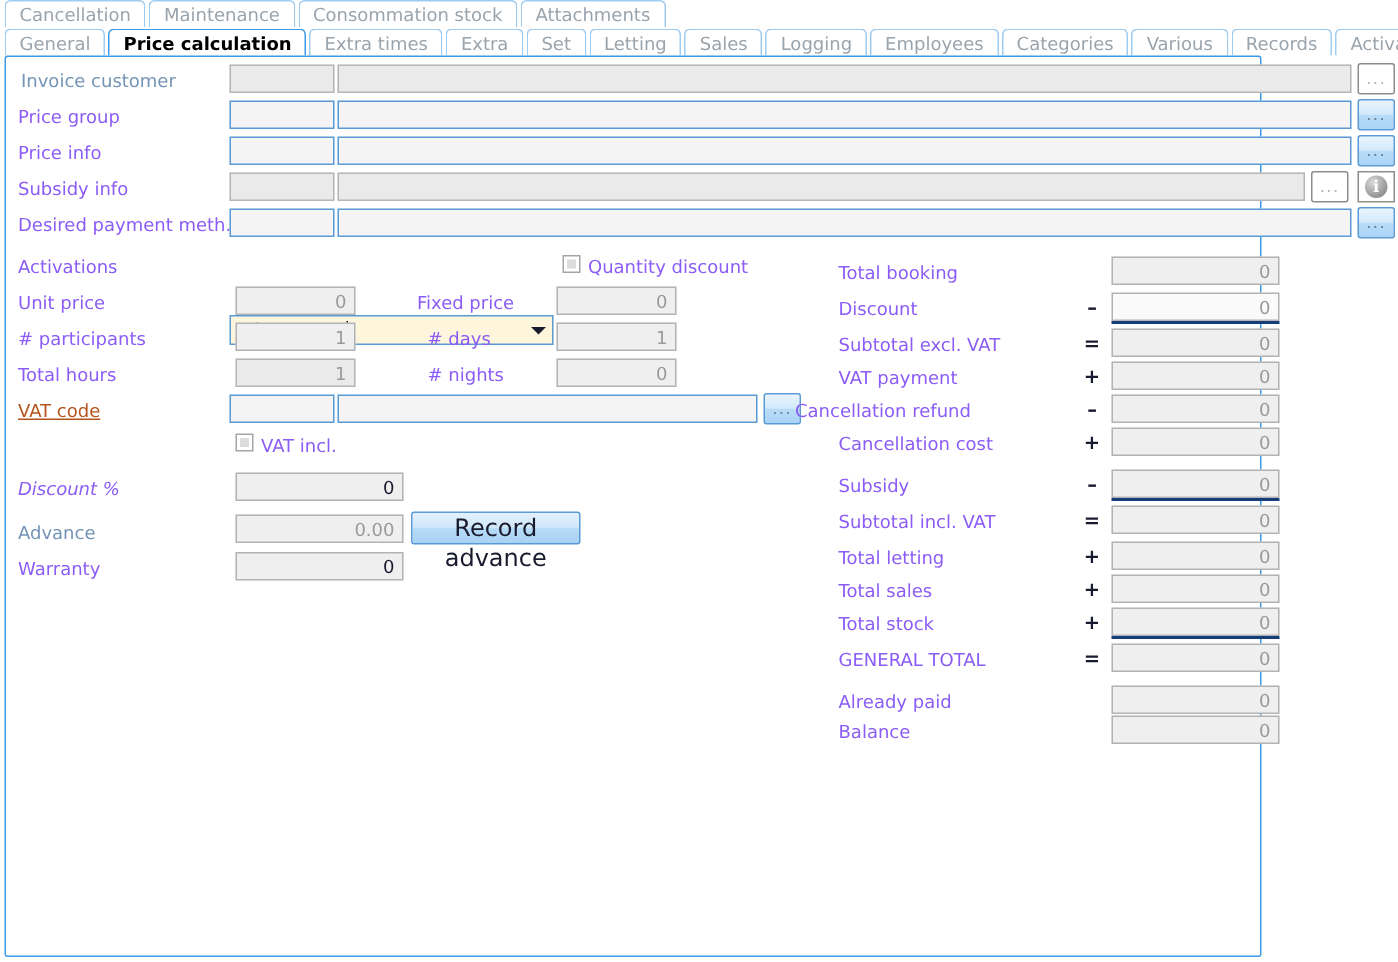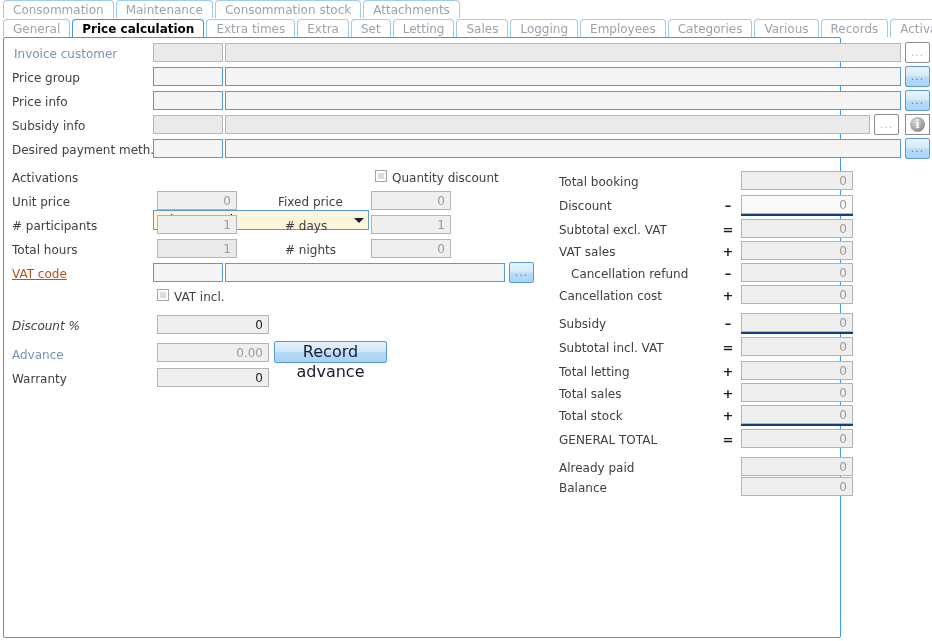--- a/index.html
+++ b/index.html
@@ -27,21 +27,21 @@
   .tab.active{color:#000000;font-weight:bold;border-color:#3d9ae8;}
 
   
   .panel{
     position:absolute;left:3px;top:37px;width:838px;height:601px;
     box-sizing:border-box;
     border:1px solid #3d9ae8;border-radius:2px;background:#ffffff;
   }
 
   
-  .lbl{position:absolute;white-space:nowrap;font-size:12px;color:#404040;line-height:14px;}
+  .lbl{position:absolute;white-space:nowrap;font-size:12px;color:#8b5cf6;line-height:14px;}
   .lbl.link{color:#7494b5;}
   .lbl.link-hot{color:#b5551c;text-decoration:underline;}
 
   .fld{
     position:absolute;box-sizing:border-box;height:19px;
     border:1px solid #5b9bd5;background:#f4f4f4;
     font-family:"DejaVu Sans","Liberation Sans",sans-serif;
     font-size:12px;color:#1a1a2e;
     padding:0 4px;line-height:17px;
   }
@@ -110,21 +110,21 @@
 
   .nosel{user-select:none;}
 </style>
 </head>
 <body>
 
 <div class="app">
 
   <div class="tabrow nosel" id="tabrow1">
       <div class="tab">
-        <span>Consommation</span>
+        <span>Cancellation</span>
       </div>
       <div class="tab">
         <span>Maintenance</span>
       </div>
       <div class="tab">
         <span>Consommation stock</span>
       </div>
       <div class="tab">
         <span>Attachments</span>
       </div>
@@ -252,24 +252,24 @@
 
     <div id="totals">
         <div class="lbl" style="left: 555px; top: 137px;">Total booking</div>
         <input class="fld num grayborder dimmed" value="0" style="left: 737px; top: 133px; width: 112px;">
         <div class="lbl" style="left: 555px; top: 161px;">Discount</div>
         <div class="op" style="left: 718px; top: 160px;">–</div>
         <input class="fld num grayborder dimmed white" value="0" style="left: 737px; top: 157px; width: 112px;">
         <div class="lbl" style="left: 555px; top: 185px;">Subtotal excl. VAT</div>
         <div class="op" style="left: 718px; top: 184px;">=</div>
         <input class="fld num grayborder dimmed" value="0" style="left: 737px; top: 181px; width: 112px;">
-        <div class="lbl" style="left: 555px; top: 207px;">VAT sales</div>
+        <div class="lbl" style="left: 555px; top: 207px;">VAT payment</div>
         <div class="op" style="left: 718px; top: 206px;">+</div>
         <input class="fld num grayborder dimmed" value="0" style="left: 737px; top: 203px; width: 112px;">
-        <div class="lbl" style="left: 567px; top: 229px;">Cancellation refund</div>
+        <div class="lbl" style="left: 526px; top: 229px;">Cancellation refund</div>
         <div class="op" style="left: 718px; top: 228px;">–</div>
         <input class="fld num grayborder dimmed" value="0" style="left: 737px; top: 225px; width: 112px;">
         <div class="lbl" style="left: 555px; top: 251px;">Cancellation cost</div>
         <div class="op" style="left: 718px; top: 250px;">+</div>
         <input class="fld num grayborder dimmed" value="0" style="left: 737px; top: 247px; width: 112px;">
         <div class="lbl" style="left: 555px; top: 279px;">Subsidy</div>
         <div class="op" style="left: 718px; top: 278px;">–</div>
         <input class="fld num grayborder dimmed" value="0" style="left: 737px; top: 275px; width: 112px;">
         <div class="lbl" style="left: 555px; top: 303px;">Subtotal incl. VAT</div>
         <div class="op" style="left: 718px; top: 302px;">=</div>

